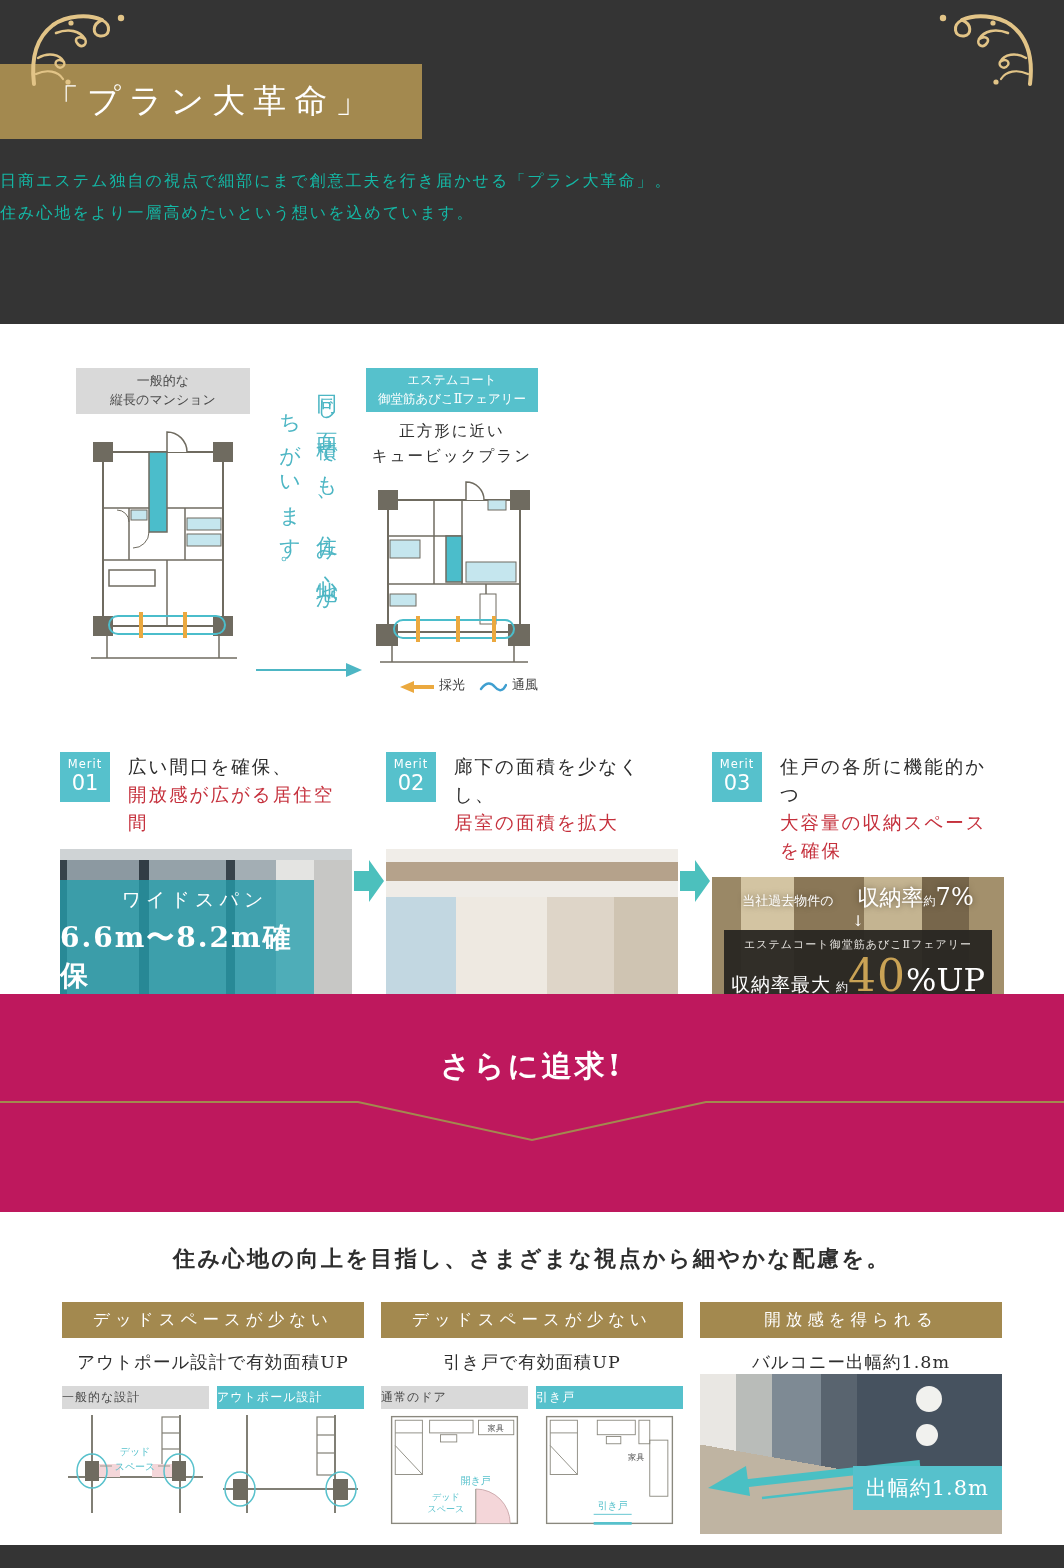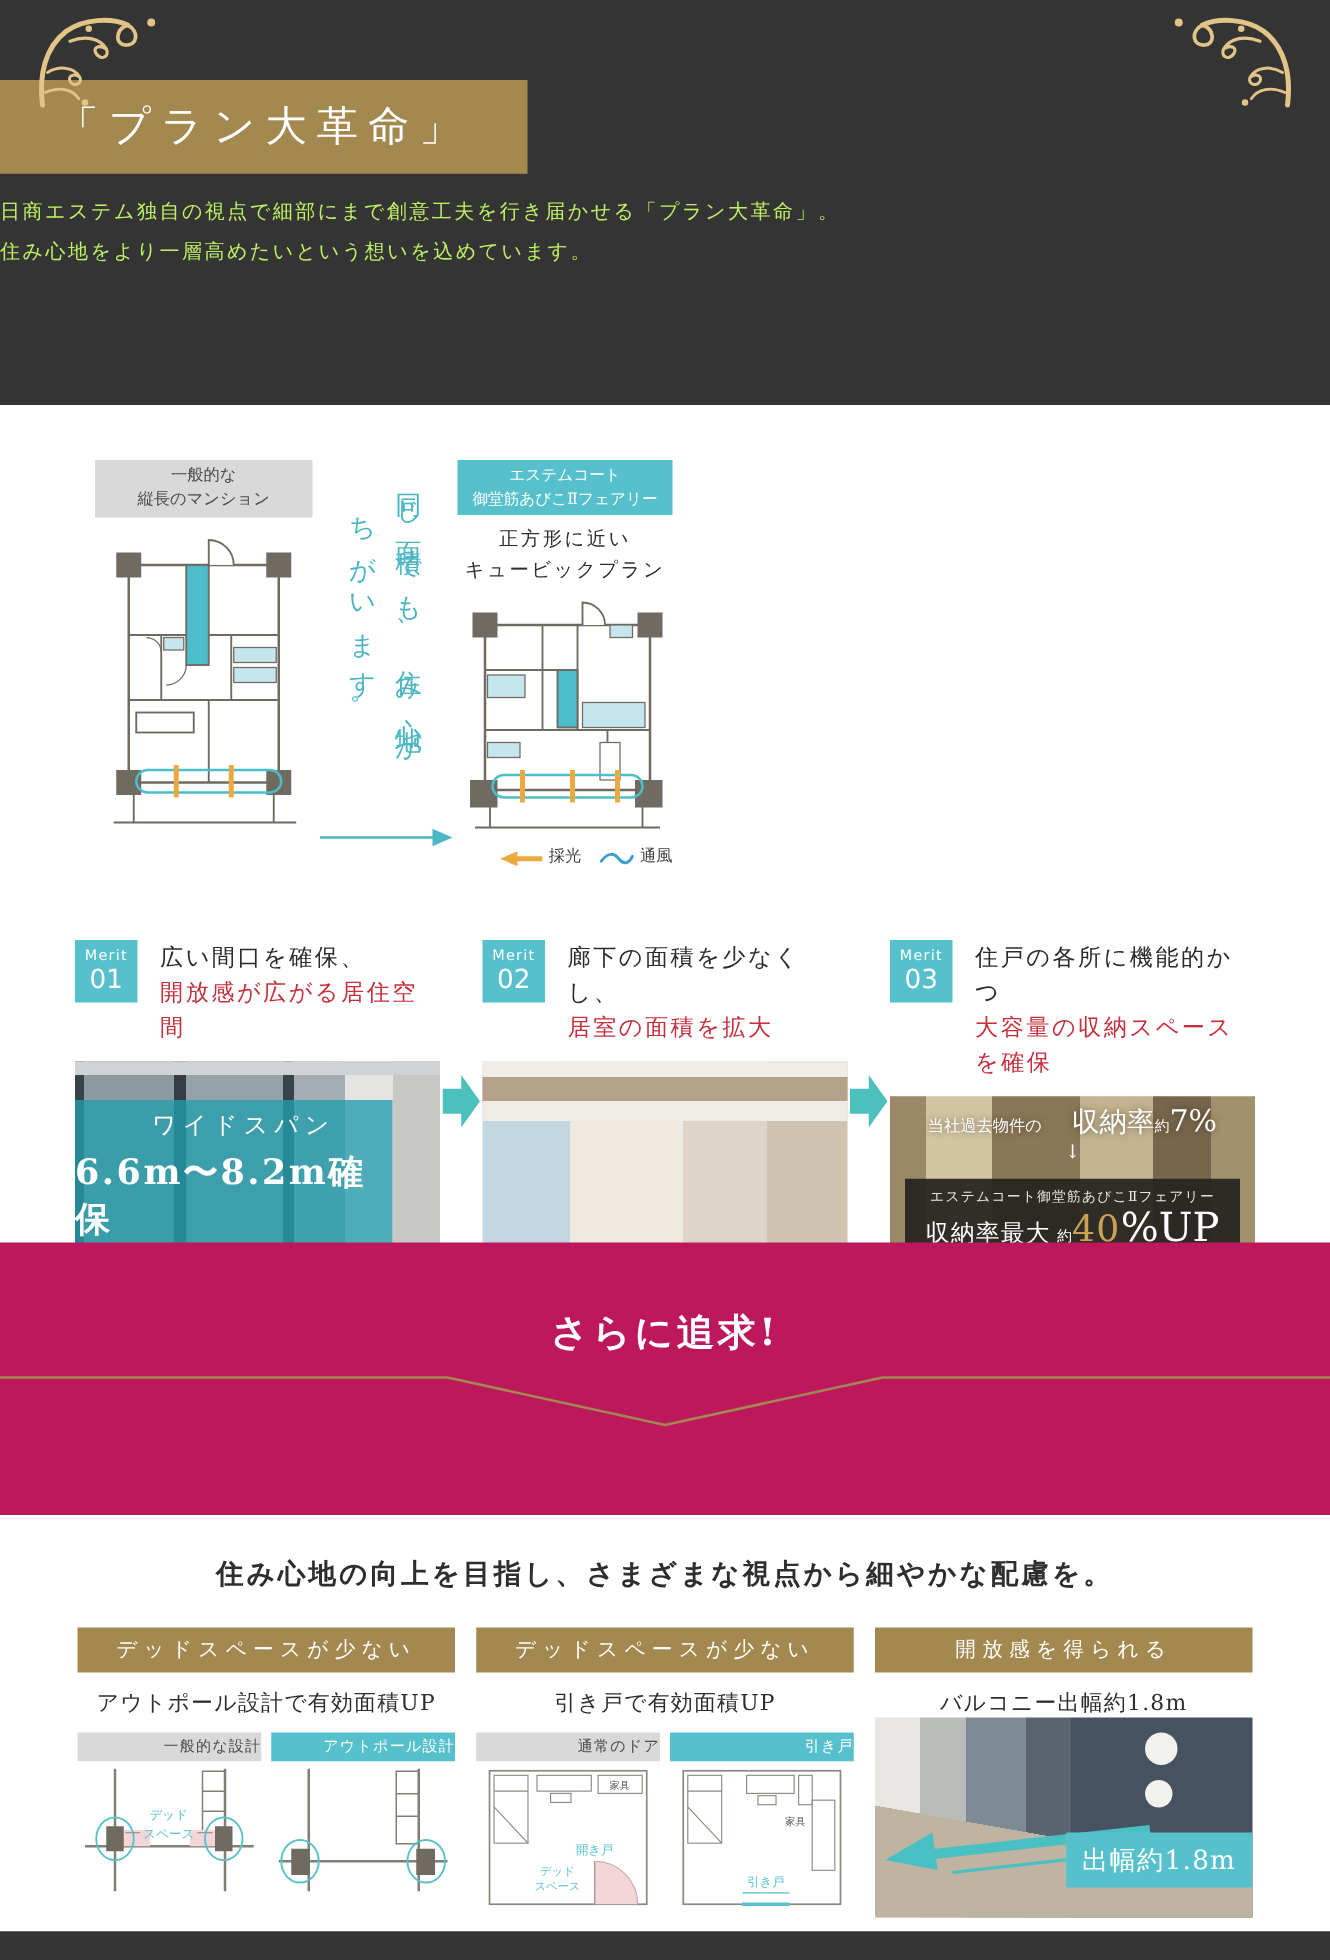--- a/index.html
+++ b/index.html
@@ -9,21 +9,21 @@
 
   
   .hero { height:324px; background:#343434; position:relative; text-align:left; }
   .ornament { position:absolute; width:112px; height:80px; }
   .ornament.tl { left:26px; top:10px; }
   .ornament.tr { right:26px; top:10px; transform:scaleX(-1); }
   .ornament.bl { left:26px; bottom:8px; transform:scaleY(-1); }
   .ornament.br { right:26px; bottom:8px; transform:scale(-1,-1); }
   .hero-title-box { display:inline-block; margin-top:64px; background:#a3894f; color:#ffffff;
                     font-size:33px; letter-spacing:8px; padding:15px 46px; font-weight:500; }
-  .hero-sub { margin-top:14px; color:#bef264; font-size:16px; line-height:2.0; letter-spacing:2px; }
+  .hero-sub { margin-top:26px; color:#14b8a6; font-size:16px; line-height:2.0; letter-spacing:2px; }
 
   
   .plan-section { height:670px; padding:44px 60px 0; background:#fff; }
   .plan-top { display:flex; height:364px; }
   .plan-text { width:468px; padding-top:6px; }
   .plan-text h2 { font-size:27px; font-weight:600; letter-spacing:5px; line-height:1.72; color:#2e2e2e; }
   .plan-text p  { margin-top:20px; font-size:16px; line-height:2.08; letter-spacing:1.5px; text-align:justify; }
   .plan-note { margin-top:6px; font-size:12.5px; letter-spacing:1px; color:#4a4a4a; }
 
   .plan-compare { flex:1; display:flex; padding-left:16px; }
@@ -75,38 +75,38 @@
   .m3-past .bg { font-size:22px;margin-left:24px; }
   .m3-past .ap { font-size:12px; }
   .m3-past .pc { font-size:24px; }
   .m3-down { text-align:center; color:#fff; font-size:15px; line-height:1.1; }
   .m3-box { position:absolute; left:12px; right:12px; bottom:10px; background:rgba(40,38,34,0.95);
             color:#fff; text-align:center; padding:7px 0 8px; }
   .m3-box .bt { font-size:11px; color:#e8e6e2; letter-spacing:1px; }
   .m3-line { margin-top:1px; line-height:1.05; white-space:nowrap; }
   .m3-line .pre { font-size:19px; letter-spacing:1px; }
   .m3-line .ap  { font-size:12px; }
-  .m3-line .num { font-size:29px; color:#c9a255; letter-spacing:1px; }
+  .m3-line .num { font-size:44px; color:#c9a255; letter-spacing:1px; }
   .m3-line .suf { font-size:32px; }
 
   
   .pursuit { height:218px; background:#be185d; position:relative; text-align:center; }
   .pursuit h2 { padding-top:52px; color:#ffffff; font-size:30px; letter-spacing:3px; font-weight:600; }
   .chevron { position:absolute; left:0; top:102px; width:100%; height:48px; display:block; }
 
   
   .consider { height:333px; padding-top:32px; background:#fff; }
   .consider h2 { text-align:center; font-size:22px; letter-spacing:2.5px; font-weight:600; color:#2e2e2e; }
   .c-cols { display:flex; gap:17px; padding:0 62px; margin-top:28px; }
   .c-col { width:302px; }
   .c-head { background:#a3894f; color:#fff; text-align:center; font-size:16.5px; letter-spacing:5px; padding:7px 0; }
   .c-sub { text-align:center; font-size:17.5px; margin-top:12px; letter-spacing:1px; color:#2e2e2e; }
   .c-diagrams { display:flex; gap:8px; margin-top:12px; justify-content:center; }
   .mini { width:147px; }
-  .mini-tag { font-size:12px; text-align:right; padding:3px 0; letter-spacing:1px; }
+  .mini-tag { font-size:12px; text-align:left; padding:3px 0; letter-spacing:1px; }
   .mini-tag.gray { background:#d9d9d9; color:#4a4a4a; }
   .mini-tag.teal { background:#56c1cc; color:#fff; }
   .mini svg { display:block; margin:4px auto 0; }
   .c-photo { height:160px; position:relative; overflow:hidden; background:
       linear-gradient(190deg, rgba(0,0,0,0) 58%, #bfb4a2 58% 100%),
       linear-gradient(90deg,#e9e7e3 0 12%,#b9bcb9 12% 24%,#7e8a94 24% 40%,#59646f 40% 52%,#46525f 52% 100%); }
   .c-photo-label { position:absolute; right:0; bottom:24px; background:#56c1cc; color:#fff;
                    font-size:21px; padding:8px 13px; letter-spacing:1px; }
   .balcony-arrow { position:absolute; left:6px; bottom:30px; }
   .lamp { position:absolute; background:#f1f1ee; border-radius:50%; }

